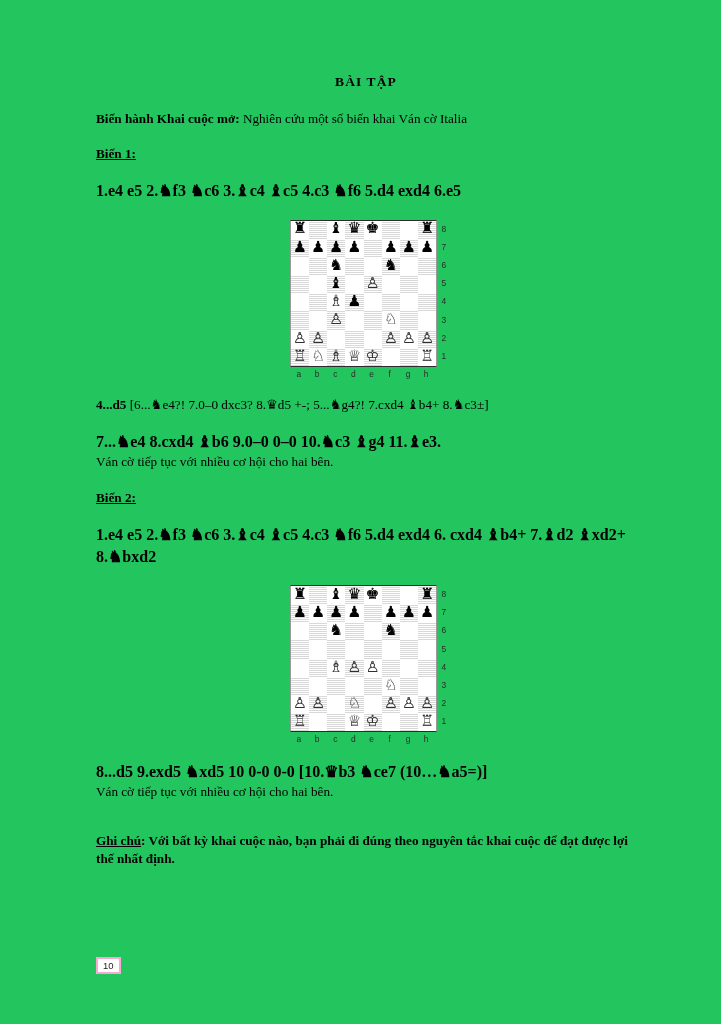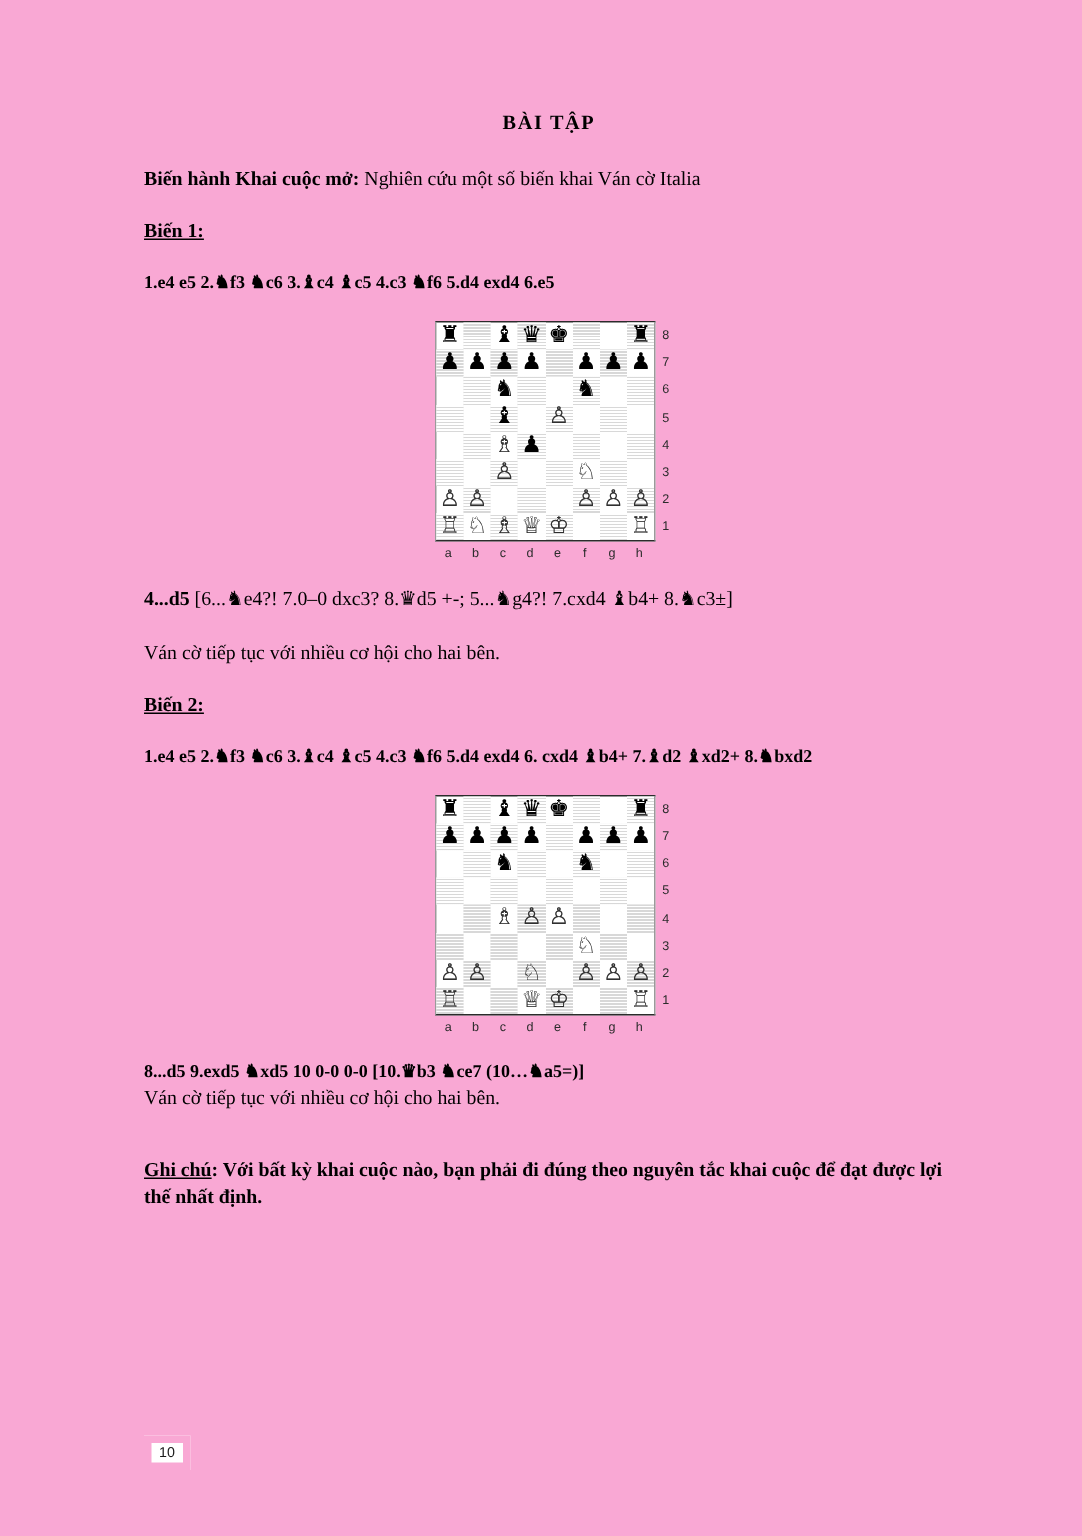--- a/index.html
+++ b/index.html
@@ -12,21 +12,21 @@
     height: 1024px;
     position: relative;
     font-family: "Liberation Serif", "DejaVu Serif", serif;
     color: #000000;
     overflow: hidden;
   }
   .page {
     position: absolute;
     left: 0; top: 0;
     width: 721px; height: 1024px;
-    background: #f9a8d4;
+    background: #22c55e;
   }
   .content {
     position: absolute;
     left: 96px;
     top: 74px;
     width: 540px;
   }
 
   
   .doc-title {
@@ -40,21 +40,21 @@
     font-size: 13.2px;
     line-height: 1.38;
     margin: 0 0 17px 0;
   }
   .para.nogap { margin-bottom: 0; }
   .bold { font-weight: bold; }
   .ital-under {
     font-weight: bold;
     text-decoration: underline;
   }
-  .moves { font-weight: bold; font-size: 12px; }
+  .moves { font-weight: bold; font-size: 16px; }
   .var { font-weight: normal; font-size: 13.2px; }
   .gap-sm { height: 13px; }
 
   
   .board-wrap {
     display: flex;
     justify-content: center;
     margin: 14px 0 18px 0;
   }
   .board-box {
@@ -123,21 +123,21 @@
     align-items: center;
     justify-content: flex-start;
     padding-left: 2px;
   }
 
   
   .page-num {
     position: absolute;
     left: 96px;
     top: 957px;
-    border: 5px solid #f9a8d4;
+    border: 2px solid #f9a8d4;
     padding: 1px 5px 1px 5px;
     font-family: "Liberation Sans", sans-serif;
     font-size: 9.5px;
     color: #1a1a1a;
     background: #fff;
   }
 </style>
 </head>
 <body>
 
@@ -302,20 +302,21 @@
             <span>3</span>
             <span>2</span>
             <span>1</span>
           </div>
       </div>
     </div>
 
     <p class="para"><span class="bold">4...d5</span><span class="var"> [6...♞e4?! 7.0–0 dxc3? 8.♛d5 +-; 5...♞g4?! 7.cxd4 ♝b4+ 8.♞c3±]</span></p>
 
 
+    <p class="para nogap moves">7...♞e4 8.cxd4 ♝b6 9.0–0 0–0 10.♞c3 ♝g4 11.♝e3.</p>
     <p class="para">Ván cờ tiếp tục với nhiều cơ hội cho hai bên.</p>
 
     <p class="para"><span class="ital-under">Biến 2:</span></p>
 
     <p class="para moves">1.e4 e5 2.♞f3 ♞c6 3.♝c4 ♝c5 4.c3 ♞f6 5.d4 exd4 6. cxd4 ♝b4+ 7.♝d2 ♝xd2+ 8.♞bxd2</p>
 
     <div class="board-wrap">
       <div class="board-box">
         <div class="board" id="board-1">
             <div class="sq">

